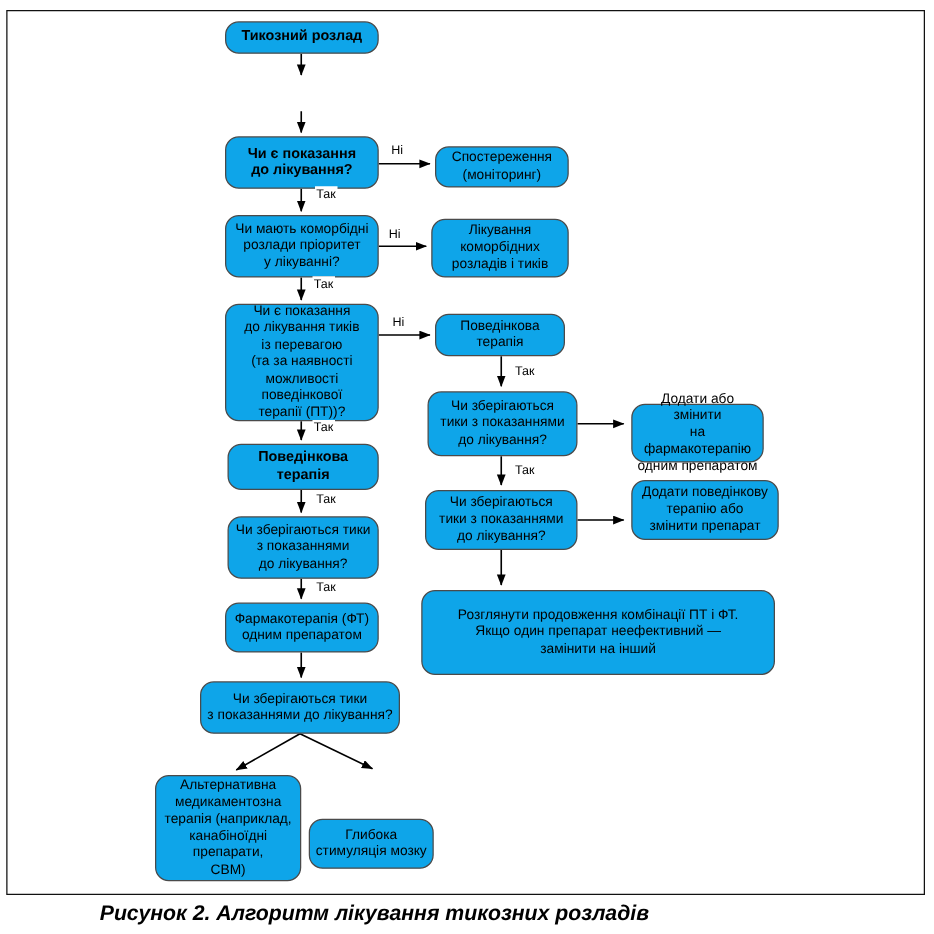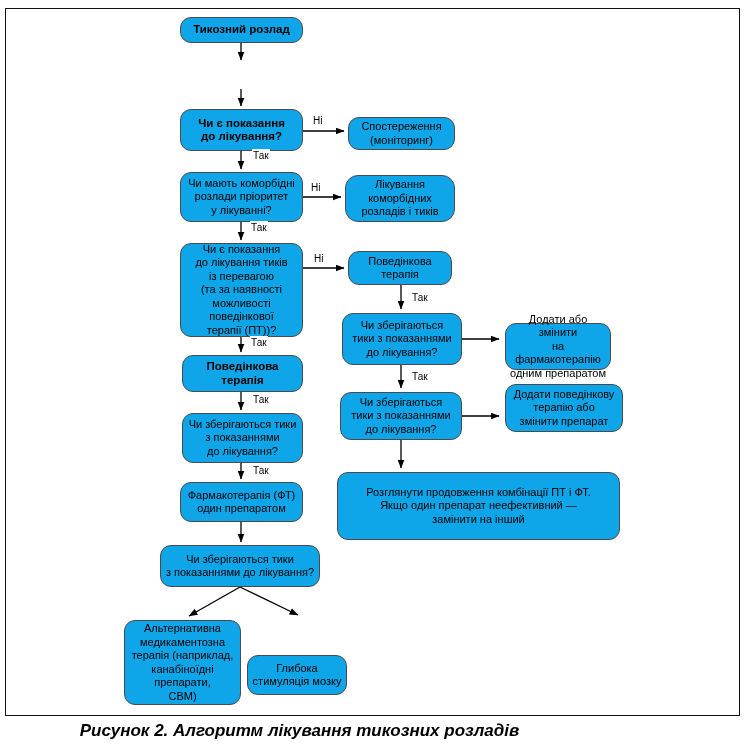--- a/index.html
+++ b/index.html
@@ -100,35 +100,35 @@
 (та за наявності
 можливості
 поведінкової
 терапії (ПТ))?</div>
   <div class="node bold" style="left:182px;top:355px;width:121px;height:37px;">Поведінкова
 терапія</div>
   <div class="node" style="left:182px;top:413px;width:121px;height:50px;">Чи зберігаються тики
 з показаннями
 до лікування?</div>
   <div class="node" style="left:180px;top:482px;width:123px;height:40px;">Фармакотерапія (ФТ)
-один препаратом</div>
+одним препаратом</div>
   <div class="node" style="left:160px;top:545px;width:160px;height:42px;">Чи зберігаються тики
 з показаннями до лікування?</div>
   <div class="node" style="left:124px;top:620px;width:117px;height:85px;">Альтернативна
 медикаментозна
 терапія (наприклад,
 канабіноїдні
 препарати,
 СВМ)</div>
   <div class="node" style="left:247px;top:619px;width:100px;height:40px;margin-top:36px;">Глибока
 стимуляція мозку</div>
 
   <div class="node" style="left:348px;top:117px;width:107px;height:33px;">Спостереження
 (моніторинг)</div>
-  <div class="node" style="left:345px;top:175px;width:110px;height:47px;border-radius:13px;">Лікування
+  <div class="node" style="left:345px;top:175px;width:110px;height:47px;">Лікування
 коморбідних
 розладів і тиків</div>
   <div class="node" style="left:348px;top:251px;width:104px;height:34px;">Поведінкова
 терапія</div>
   <div class="node" style="left:342px;top:313px;width:120px;height:52px;">Чи зберігаються
 тики з показаннями
 до лікування?</div>
   <div class="node" style="left:340px;top:392px;width:122px;height:48px;">Чи зберігаються
 тики з показаннями
 до лікування?</div>

